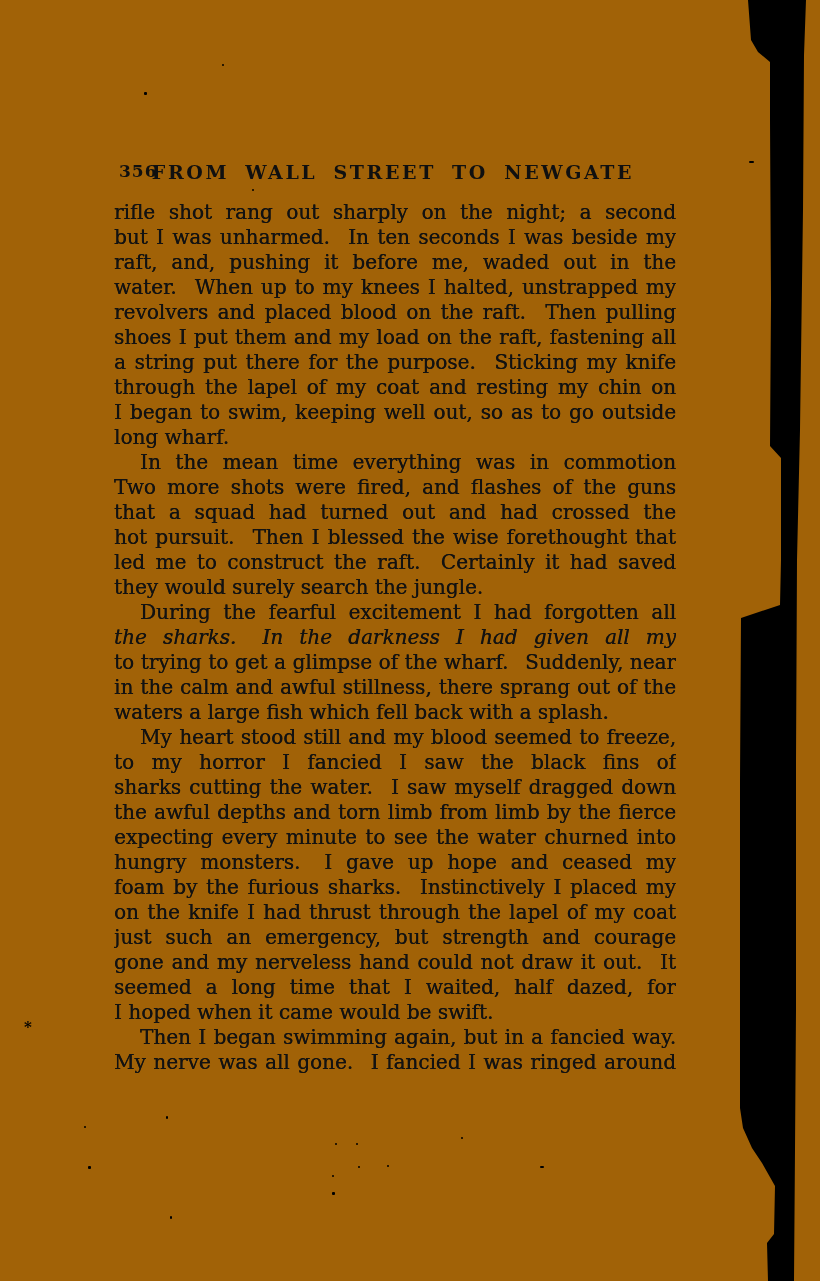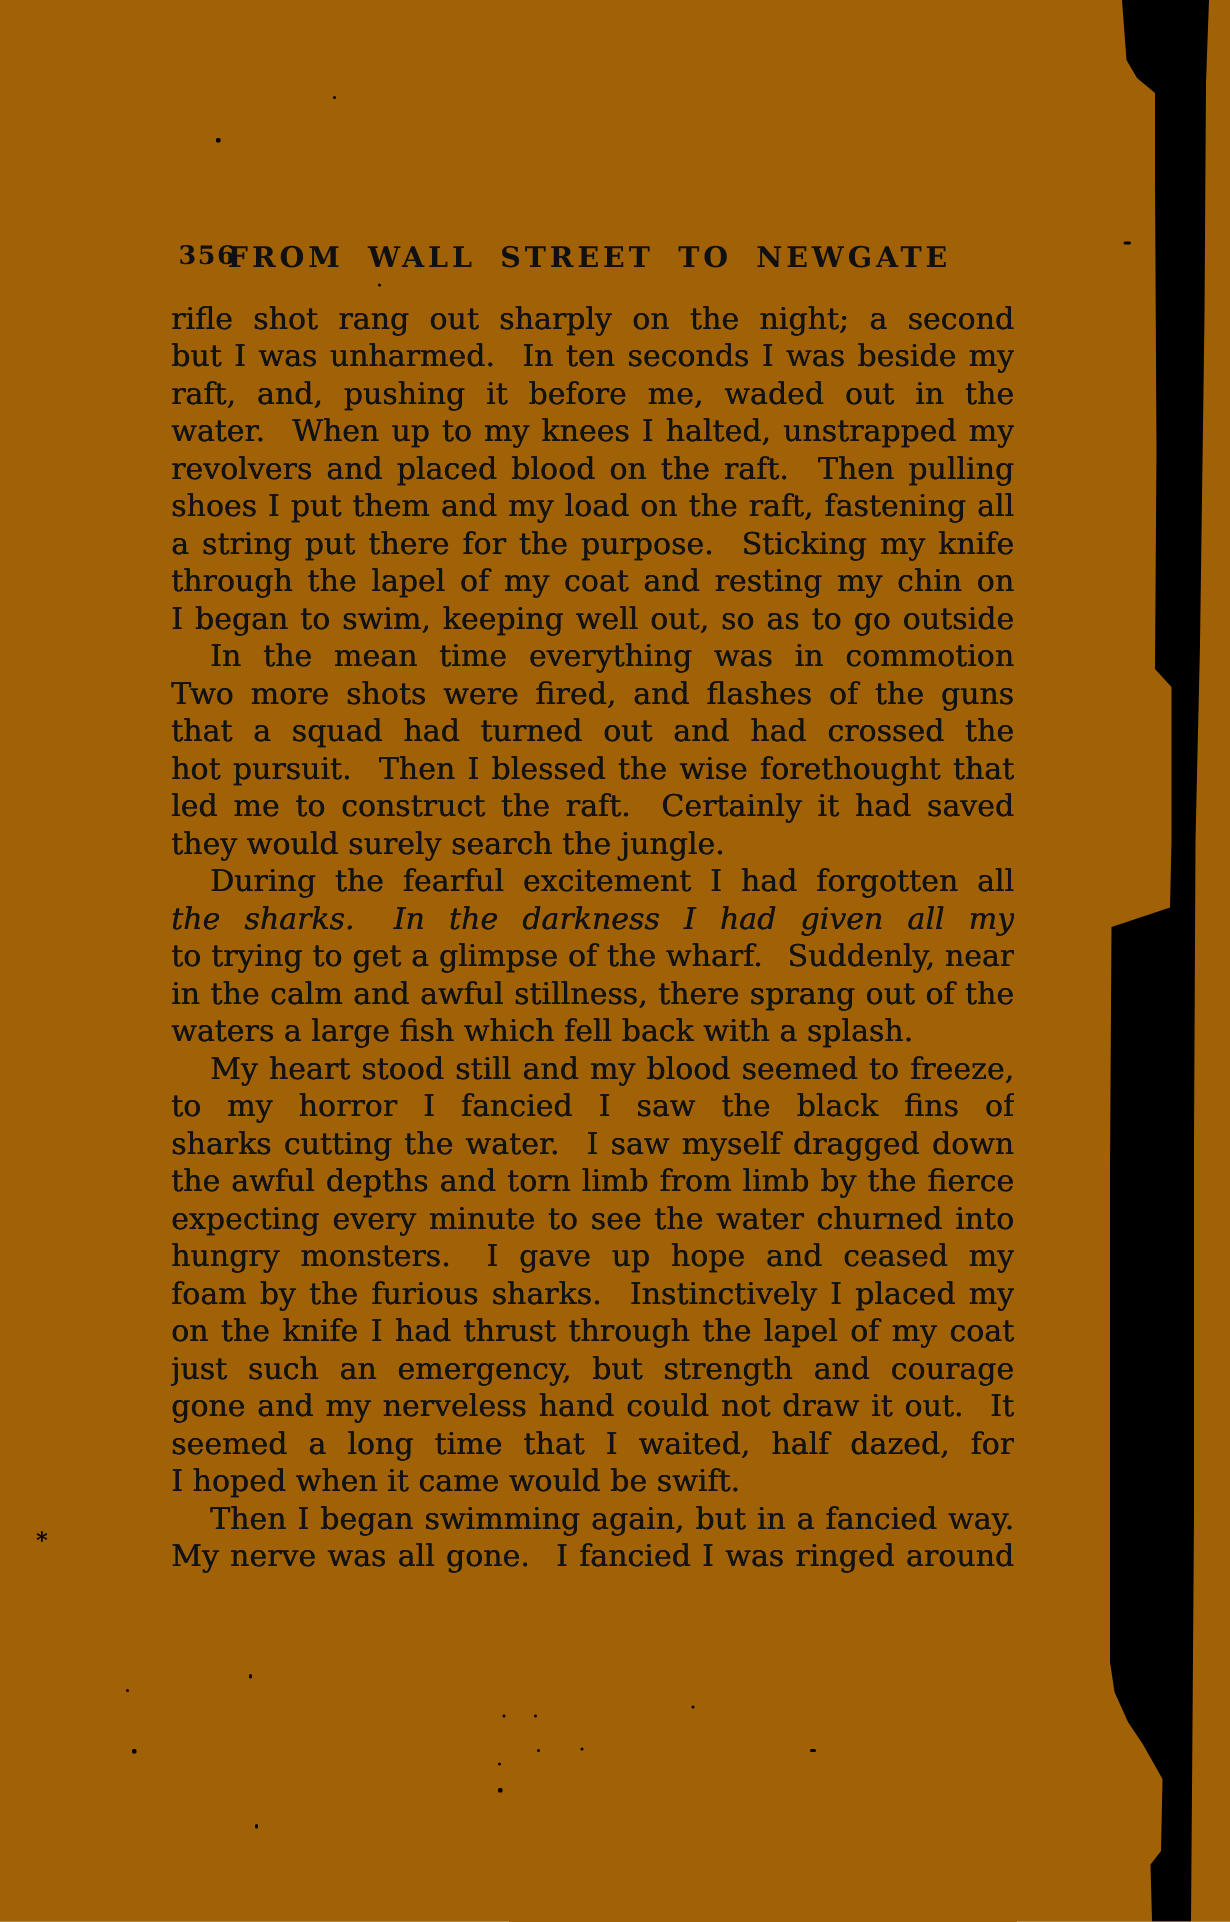--- a/index.html
+++ b/index.html
@@ -81,20 +81,21 @@
       <div class="para">
         <div class="line j">rifle shot rang out sharply on the night; a second followed,</div>
         <div class="line j">but I was unharmed.  In ten seconds I was beside my little</div>
         <div class="line j">raft, and, pushing it before me, waded out in the shallow</div>
         <div class="line j">water.  When up to my knees I halted, unstrapped my</div>
         <div class="line j">revolvers and placed blood on the raft.  Then pulling off my</div>
         <div class="line j">shoes I put them and my load on the raft, fastening all with</div>
         <div class="line j">a string put there for the purpose.  Sticking my knife</div>
         <div class="line j">through the lapel of my coat and resting my chin on the raft</div>
         <div class="line j">I began to swim, keeping well out, so as to go outside the</div>
+        <div class="line">long wharf.</div>
       </div>
       <div class="para">
         <div class="line j in">In the mean time everything was in commotion ashore.</div>
         <div class="line j">Two more shots were fired, and flashes of the guns proved</div>
         <div class="line j">that a squad had turned out and had crossed the bridge in</div>
         <div class="line j">hot pursuit.  Then I blessed the wise forethought that had</div>
         <div class="line j">led me to construct the raft.  Certainly it had saved me, for</div>
         <div class="line">they would surely search the jungle.</div>
       </div>
       <div class="para">

